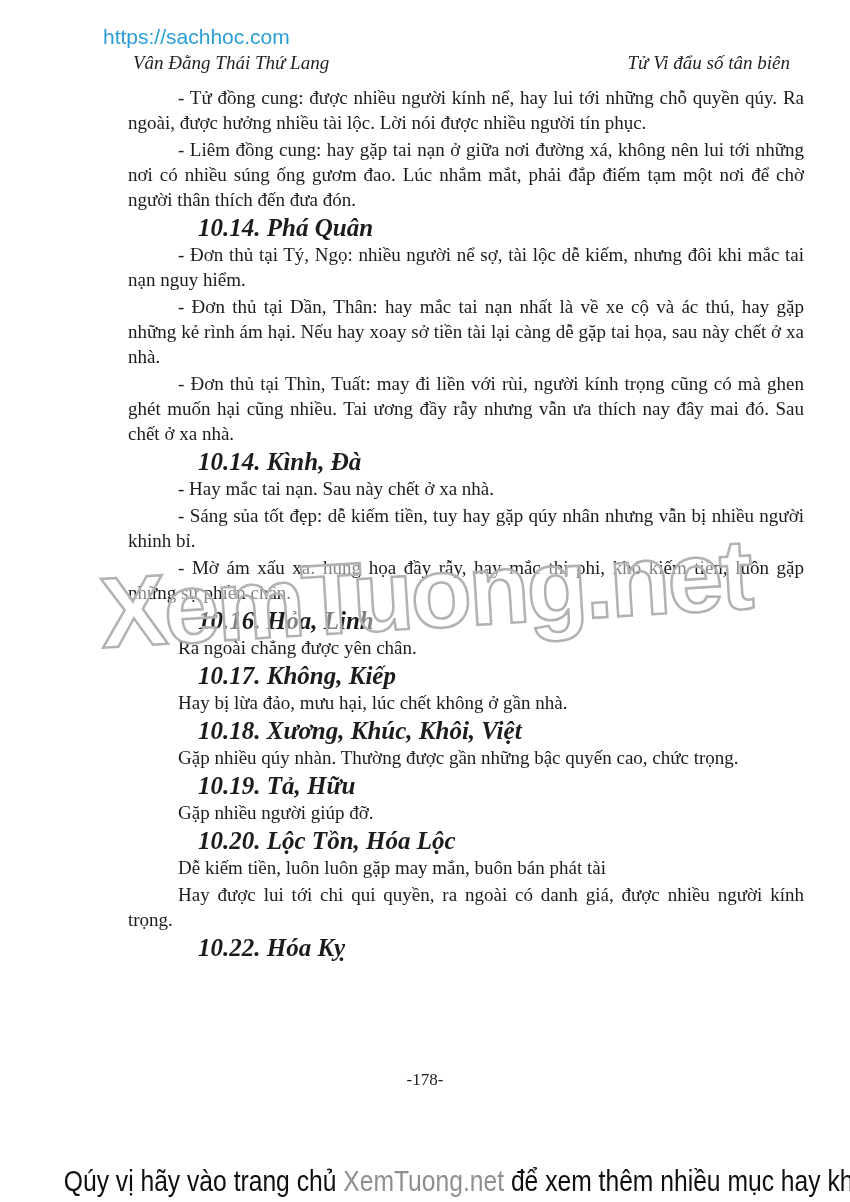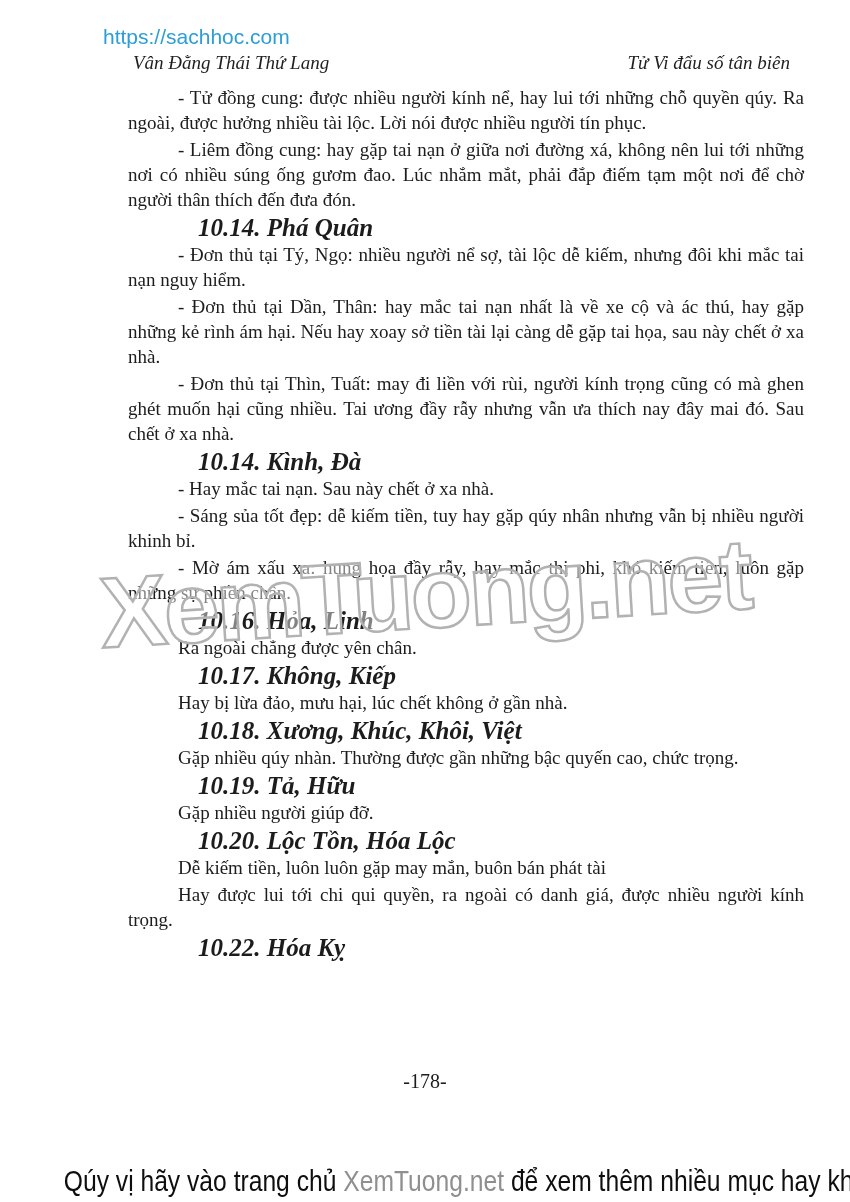--- a/index.html
+++ b/index.html
@@ -72,21 +72,21 @@
     transform: rotate(-3.5deg);
     pointer-events: none;
     z-index: 5;
   }
   .pagenum {
     position: absolute;
     top: 1070px;
     left: 0;
     right: 0;
     text-align: center;
-    font-size: 20px;
+    font-size: 17px;
     color: #1c1c1c;
   }
   .footer {
     position: absolute;
     bottom: 4px;
     left: 0;
     width: 850px;
     text-align: center;
     font-family: "Liberation Sans", sans-serif;
     font-size: 29px;

